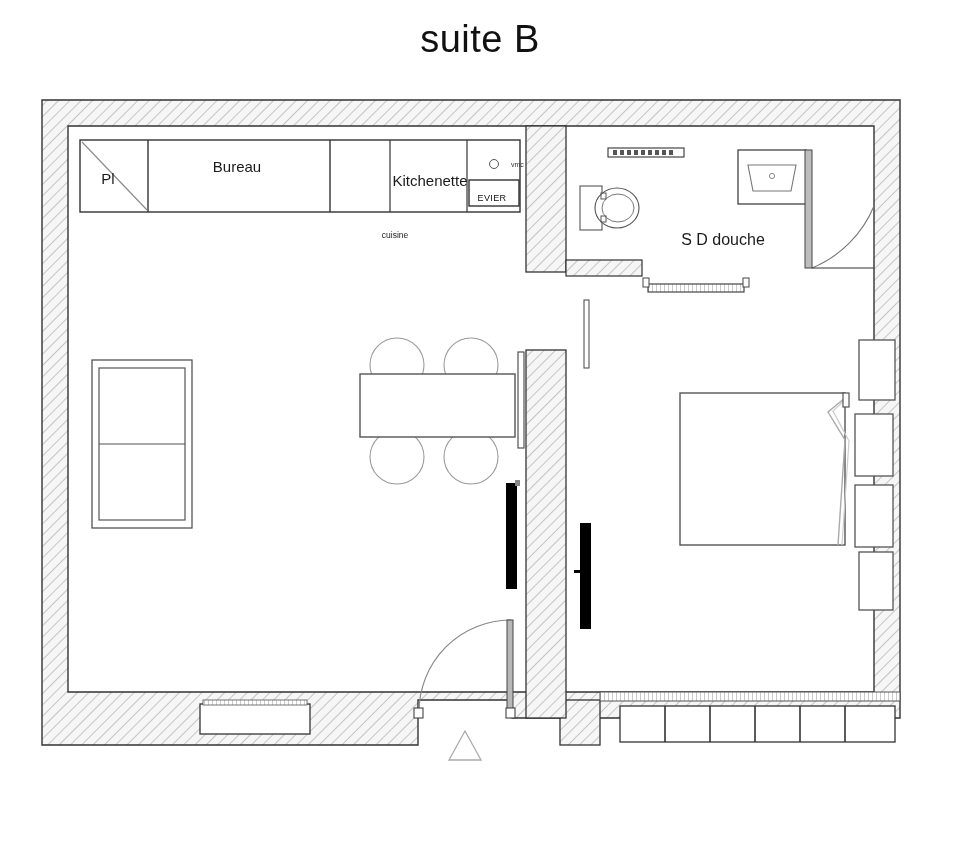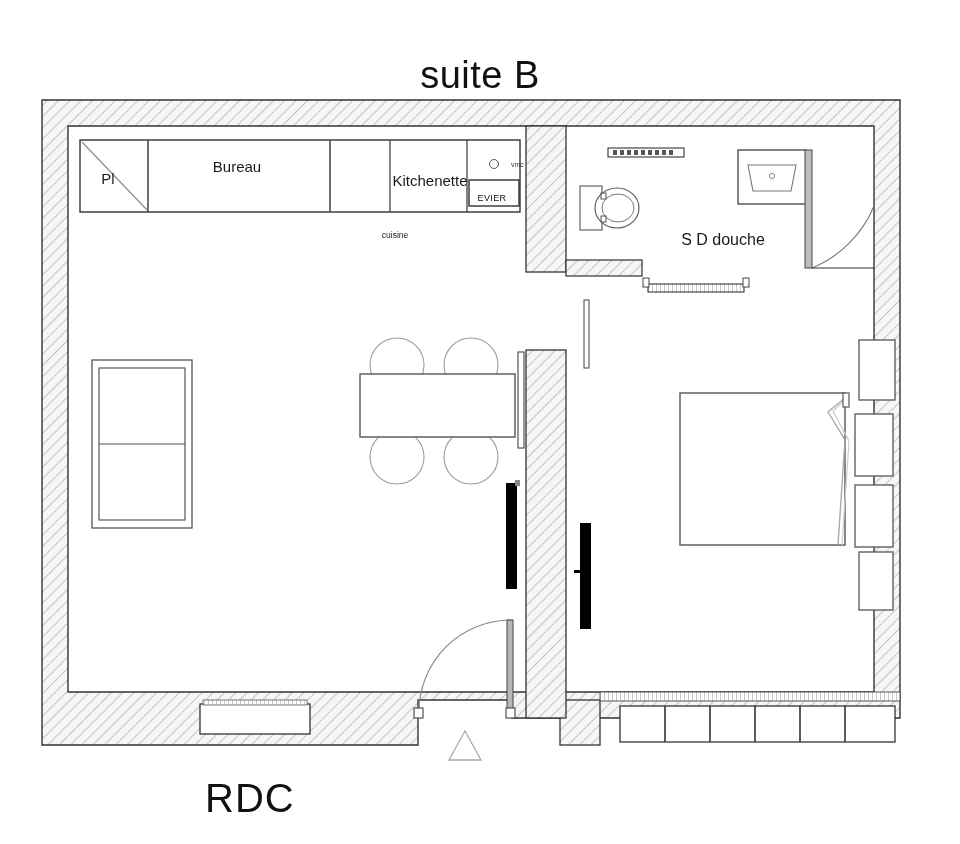--- a/index.html
+++ b/index.html
@@ -25,21 +25,20 @@
     position: absolute;
     top: 20px;
     left: 0;
     width: 960px;
     text-align: center;
     font-size: 38px;
     font-weight: 400;
     letter-spacing: 0.5px;
     color: #111;
     line-height: 1;
-    margin-top: 36px;
   }
   .plan-footer {
     position: absolute;
     top: 778px;
     left: 205px;
     font-size: 40px;
     font-weight: 400;
     letter-spacing: 1px;
     color: #111;
     line-height: 1;
@@ -239,15 +238,14 @@
       <path d="M419,712 A92,92 0 0 1 511,620" fill="none" stroke="#888888" stroke-width="1.2"></path>
       <rect x="507" y="620" width="6" height="96" fill="#b8b8b8" stroke="#444444" stroke-width="1"></rect>
       <rect x="414" y="708" width="9" height="10" fill="#ffffff" stroke="#444444" stroke-width="1.1"></rect>
       <rect x="506" y="708" width="9" height="10" fill="#ffffff" stroke="#444444" stroke-width="1.1"></rect>
     </g>
 
     <path d="M465,731 L481,760 L449,760 Z" fill="#ffffff" stroke="#aaaaaa" stroke-width="1.3"></path>
 
   </svg>
 
-  <div class="plan-footer">RDC</div>
 
 </div>
 
 </body></html>

